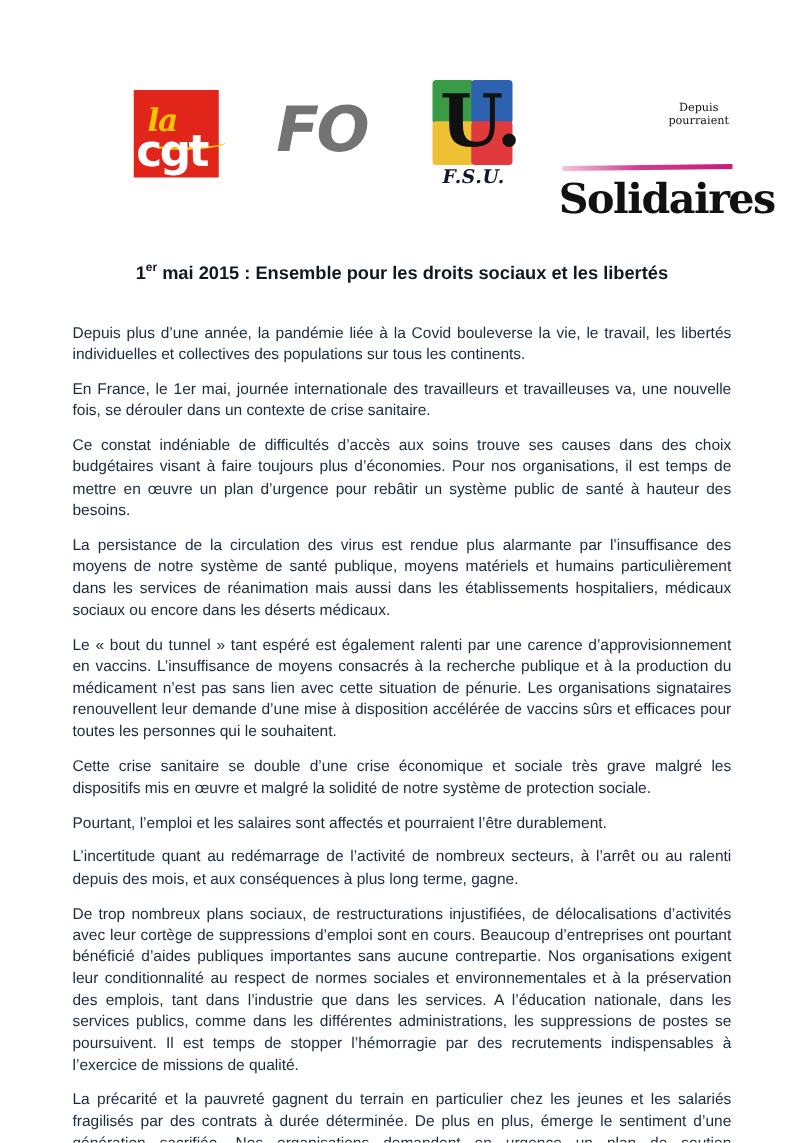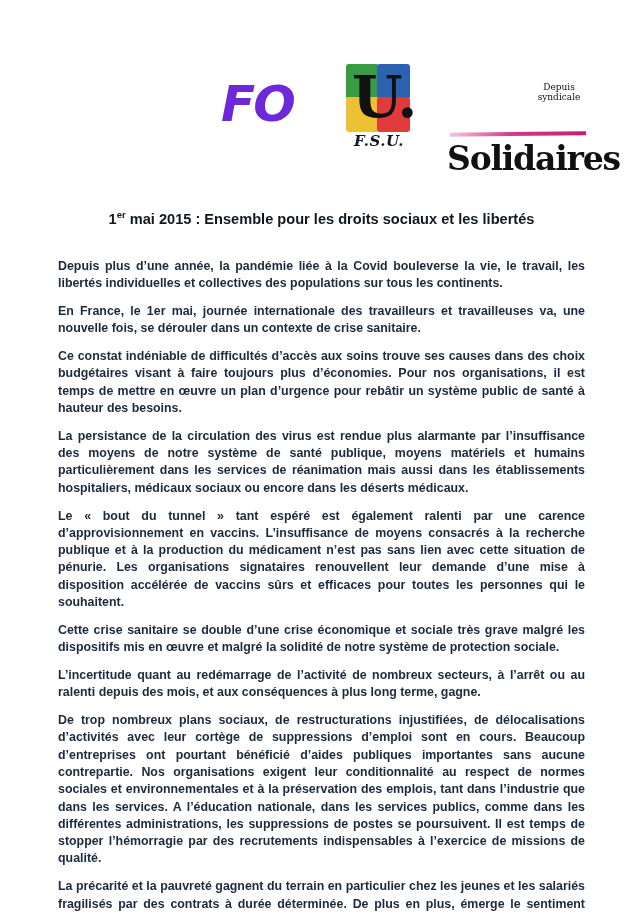--- a/index.html
+++ b/index.html
@@ -94,21 +94,21 @@
     width: 80px;
     height: 60px;
   }
   .fo-word {
     font-family: "DejaVu Sans", sans-serif;
     font-weight: 700;
     font-style: italic;
     font-size: 50px;
     line-height: 56px;
     letter-spacing: -2px;
-    color: #6d28d9;
+    color: #737373;
     white-space: nowrap;
   }
 
   
   .logo-fsu {
     position: absolute;
     left: 340px;
     top: 2px;
     width: 78px;
     height: 96px;
@@ -226,67 +226,73 @@
     width: 527px;
   }
   .body-copy p {
     margin: 0 0 10.5px 0;
     font-family: "Liberation Sans", sans-serif;
     font-size: 12.4px;
     line-height: 17.3px;
     text-align: justify;
     color: #1b2a3d;
     hyphens: none;
-    font-weight: bold;
   }
   .body-copy p:last-child { margin-bottom: 0; }
 </style>
 </head>
 <body>
 
 <div class="page">
 
   <div class="logo-band">
 
+    <div class="logo-cgt">
+      <div class="cgt-box"></div>
+      <div class="cgt-swish"></div>
+      <div class="cgt-la">la</div>
+      <div class="cgt-word">cgt</div>
+    </div>
 
     <div class="logo-fo">
       <div class="fo-word">FO</div>
     </div>
 
     <div class="logo-fsu">
       <div class="fsu-grid">
         <span class="fsu-g-green"></span>
         <span class="fsu-g-blue"></span>
         <span class="fsu-g-yellow"></span>
         <span class="fsu-g-red"></span>
       </div>
       <div class="fsu-u">U.</div>
       <div class="fsu-caption">F.S.U.</div>
     </div>
 
     <div class="logo-solidaires">
       <div class="sol-union">
         <div>Depuis</div>
-        <div>syndicale</div>
+        <div>pourraient</div>
       </div>
       <div class="sol-word">Solidaires</div>
       <div class="sol-rule"></div>
     </div>
 
   </div>
 
   <h1 class="doc-title">
     <span>1</span><sup>er</sup><span> mai 2015 : Ensemble pour les droits sociaux et les libertés</span>
   </h1>
 
   <div class="body-copy">
     <p>Depuis plus d’une année, la pandémie liée à la Covid bouleverse la vie, le travail, les libertés individuelles et collectives des populations sur tous les continents.</p>
     <p>En France, le 1er mai, journée internationale des travailleurs et travailleuses va, une nouvelle fois, se dérouler dans un contexte de crise sanitaire.</p>
     <p>Ce constat indéniable de difficultés d’accès aux soins trouve ses causes dans des choix budgétaires visant à faire toujours plus d’économies. Pour nos organisations, il est temps de mettre en œuvre un plan d’urgence pour rebâtir un système public de santé à hauteur des besoins.</p>
     <p>La persistance de la circulation des virus est rendue plus alarmante par l’insuffisance des moyens de notre système de santé publique, moyens matériels et humains particulièrement dans les services de réanimation mais aussi dans les établissements hospitaliers, médicaux sociaux ou encore dans les déserts médicaux.</p>
     <p>Le « bout du tunnel » tant espéré est également ralenti par une carence d’approvisionnement en vaccins. L’insuffisance de moyens consacrés à la recherche publique et à la production du médicament n’est pas sans lien avec cette situation de pénurie. Les organisations signataires renouvellent leur demande d’une mise à disposition accélérée de vaccins sûrs et efficaces pour toutes les personnes qui le souhaitent.</p>
     <p>Cette crise sanitaire se double d’une crise économique et sociale très grave malgré les dispositifs mis en œuvre et malgré la solidité de notre système de protection sociale.</p>
+    <p>Pourtant, l’emploi et les salaires sont affectés et pourraient l’être durablement.</p>
     <p>L’incertitude quant au redémarrage de l’activité de nombreux secteurs, à l’arrêt ou au ralenti depuis des mois, et aux conséquences à plus long terme, gagne.</p>
     <p>De trop nombreux plans sociaux, de restructurations injustifiées, de délocalisations d’activités avec leur cortège de suppressions d’emploi sont en cours. Beaucoup d’entreprises ont pourtant bénéficié d’aides publiques importantes sans aucune contrepartie. Nos organisations exigent leur conditionnalité au respect de normes sociales et environnementales et à la préservation des emplois, tant dans l’industrie que dans les services. A l’éducation nationale, dans les services publics, comme dans les différentes administrations, les suppressions de postes se poursuivent. Il est temps de stopper l’hémorragie par des recrutements indispensables à l’exercice de missions de qualité.</p>
     <p>La précarité et la pauvreté gagnent du terrain en particulier chez les jeunes et les salariés fragilisés par des contrats à durée déterminée. De plus en plus, émerge le sentiment d’une génération sacrifiée. Nos organisations demandent en urgence un plan de soutien supplémentaire en direction de la jeunesse.</p>
   </div>
 
 </div>
 
 </body></html>

